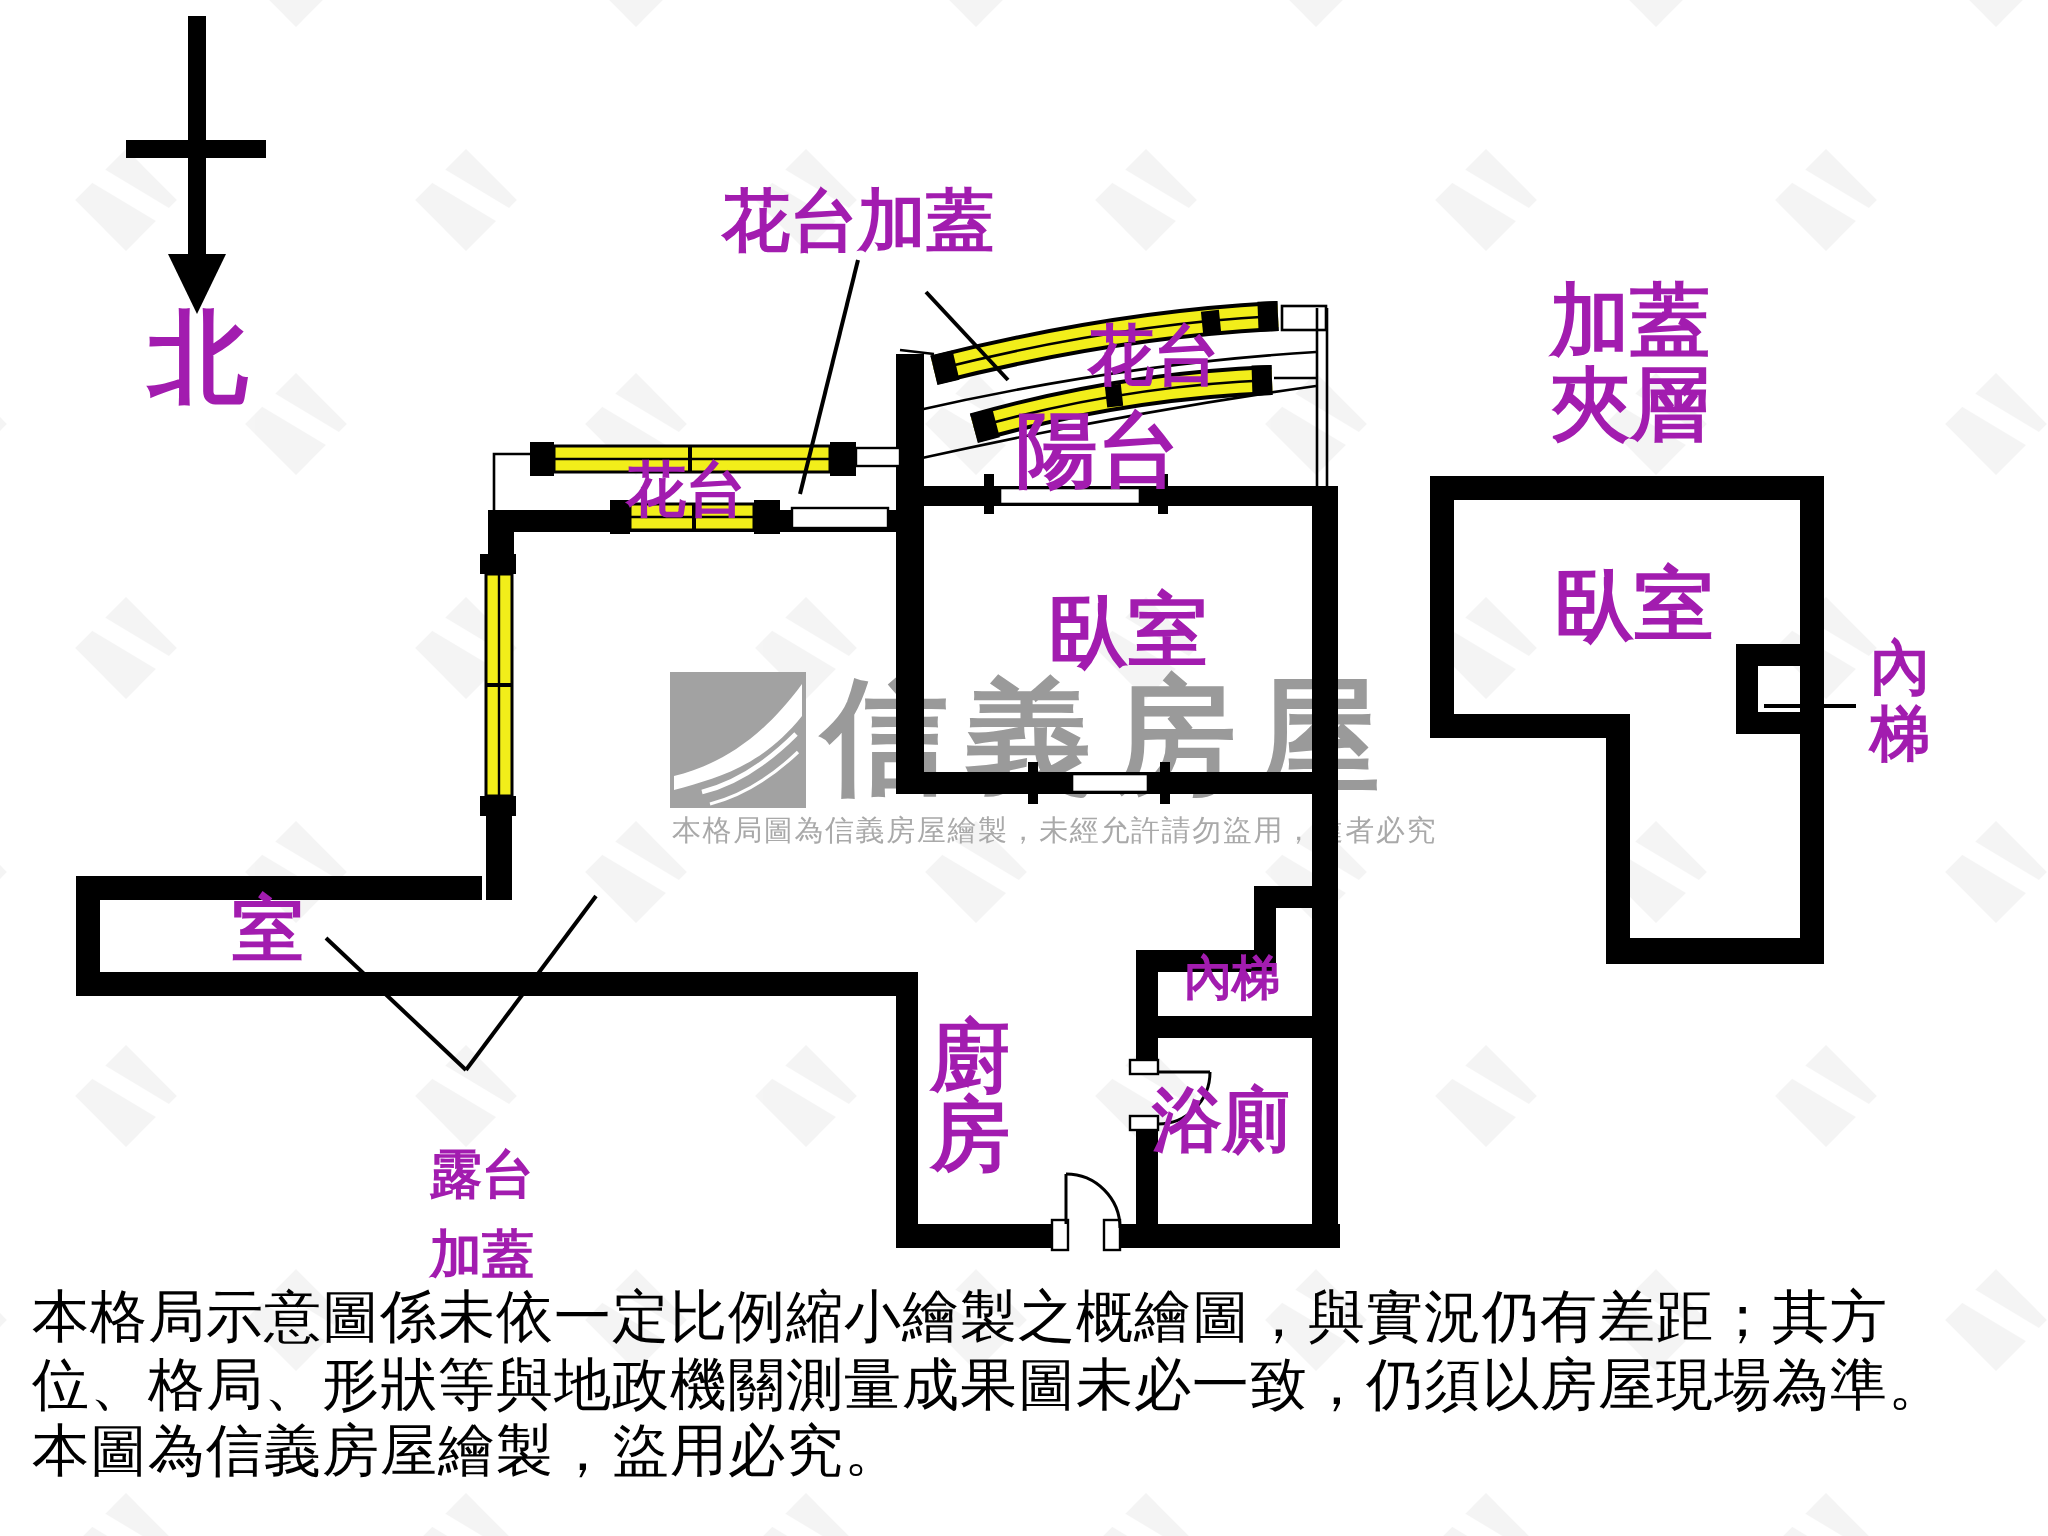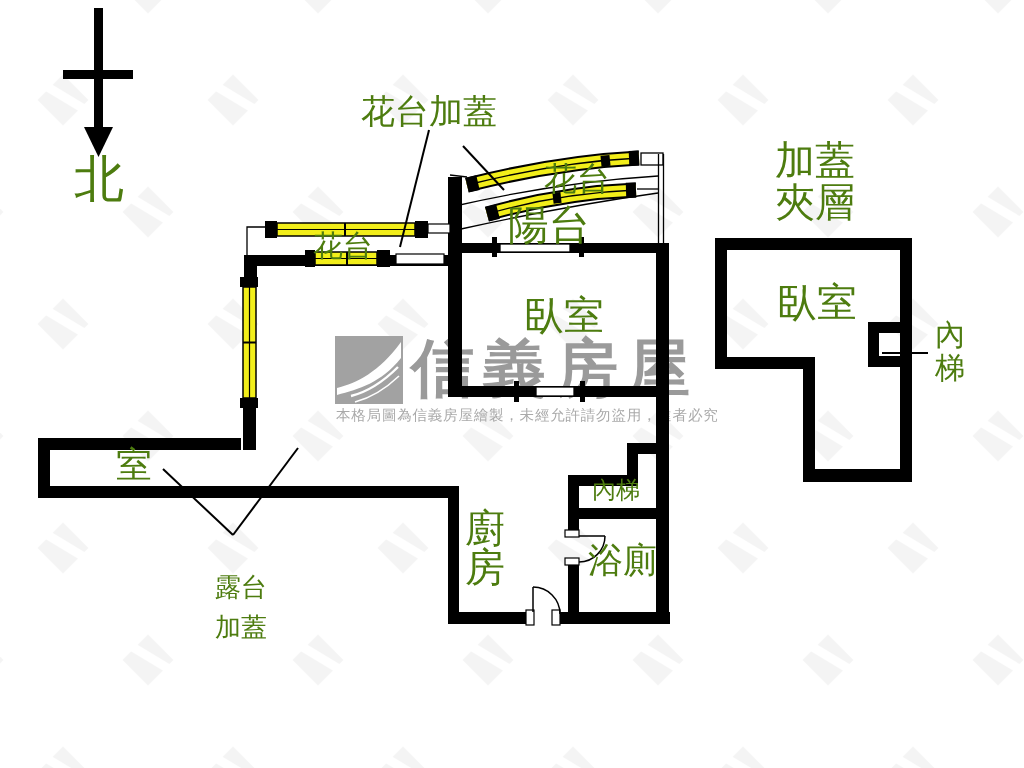--- a/index.html
+++ b/index.html
@@ -11,34 +11,34 @@
   .tile .cut{position:absolute;left:-4px;top:10px;width:46px;height:9px;background:#ffffff;transform:rotate(-14deg);}
   
   #wm-logo{position:absolute;left:335px;top:336px;width:68px;height:68px;z-index:1;}
   #wm-brand{position:absolute;left:411px;top:336px;z-index:1;font-size:63px;font-weight:600;
             letter-spacing:9px;color:#9a9a9a;white-space:nowrap;line-height:66px;}
   #wm-notice{position:absolute;left:336px;top:406px;z-index:1;font-size:14.5px;letter-spacing:.8px;
              color:#a9a9a9;white-space:nowrap;}
   
   #plan{position:absolute;left:0;top:0;z-index:2;}
   
-  .lbl{position:absolute;z-index:3;color:#4d7c0f;white-space:pre-line;line-height:1.05;}
+  .lbl{position:absolute;z-index:3;color:#a21caf;white-space:pre-line;line-height:1.05;font-weight:bold;}
   .c{text-align:right;}
   #lbl-bei{left:74px;top:153px;font-size:50px;}
   #lbl-huatai-cover{left:361px;top:94px;font-size:34px;}
   #lbl-huatai-balc{left:544px;top:162px;font-size:33px;}
   #lbl-yangtai{left:508px;top:204px;font-size:41px;}
   #lbl-bed-main{left:524px;top:295px;font-size:40px;}
   #lbl-huatai-liv{left:313px;top:230px;font-size:30px;}
   #lbl-keting{left:308px;top:316px;font-size:48px;}
   #lbl-shi{left:116px;top:447px;font-size:36px;}
   #lbl-lutai{left:183px;top:568px;width:84px;font-size:26px;line-height:40px;}
   #lbl-chufang{left:461px;top:509px;width:44px;font-size:40px;line-height:39px;}
   #lbl-neiti-main{left:592px;top:478px;font-size:24px;}
-  #lbl-yuce{left:588px;top:543px;font-size:35px;}
+  #lbl-yuce{left:576px;top:543px;font-size:35px;}
   #lbl-mezz{left:769px;top:140px;width:86px;font-size:40px;line-height:42px;}
   #lbl-bed-mezz{left:777px;top:282px;font-size:40px;}
   #lbl-neiti-mezz{left:929px;top:318px;width:36px;font-size:30px;line-height:33px;}
   
   #disclaimer{position:absolute;left:16px;top:643px;z-index:3;color:#000;font-size:28.5px;
               line-height:33.5px;letter-spacing:.5px;white-space:nowrap;}
 </style>
 </head>
 <body>
 
@@ -345,13 +345,18 @@
   <div class="lbl c" id="lbl-chufang">廚
 房</div>
   <div class="lbl" id="lbl-neiti-main">內梯</div>
   <div class="lbl" id="lbl-yuce">浴廁</div>
   <div class="lbl c" id="lbl-mezz">加蓋
 夾層</div>
   <div class="lbl" id="lbl-bed-mezz">臥室</div>
   <div class="lbl c" id="lbl-neiti-mezz">內
 梯</div>
 
+  <div id="disclaimer">
+    <div>本格局示意圖係未依一定比例縮小繪製之概繪圖，與實況仍有差距；其方</div>
+    <div>位、格局、形狀等與地政機關測量成果圖未必一致，仍須以房屋現場為準。</div>
+    <div>本圖為信義房屋繪製，盜用必究。</div>
+  </div>
 </div>
 
 </body></html>

